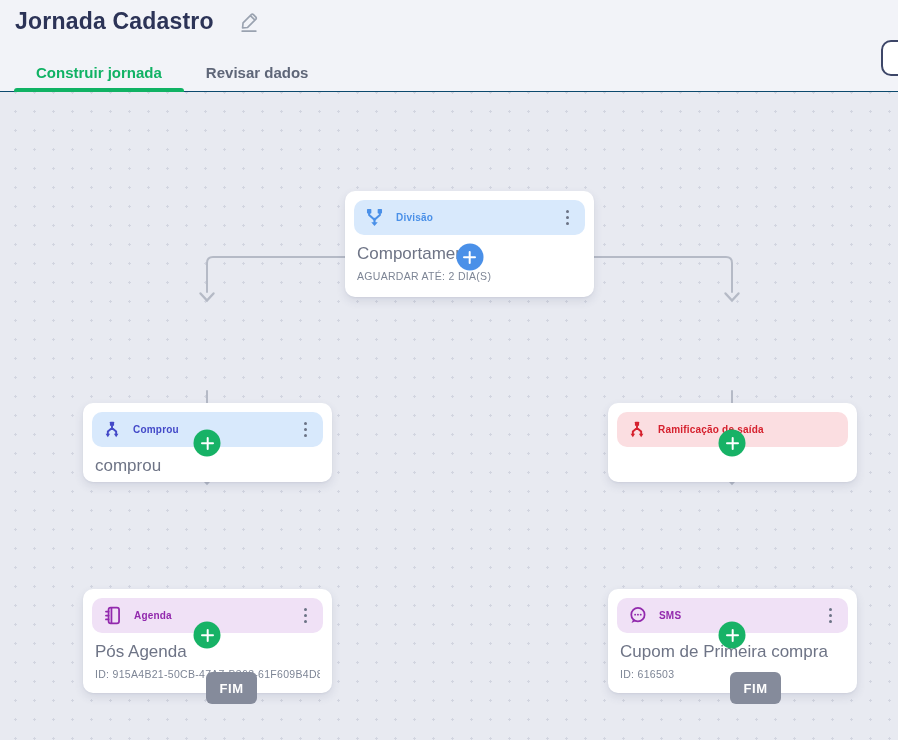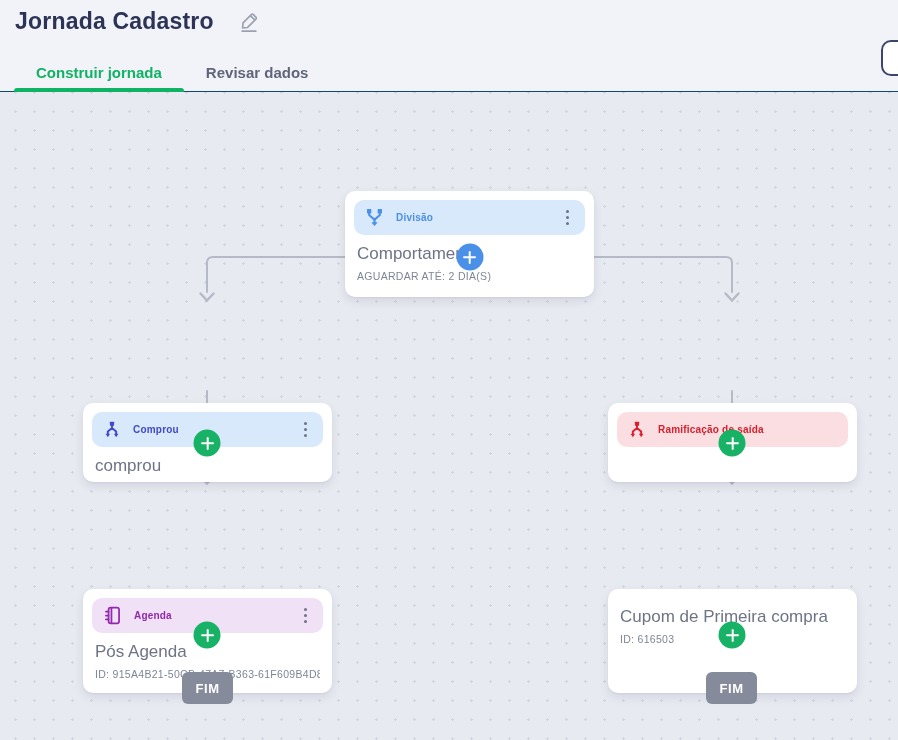--- a/index.html
+++ b/index.html
@@ -52,21 +52,21 @@
   
   .plus-btn { position:absolute; width:27px; height:27px; border-radius:50%; transform:translate(-50%,-50%); cursor:pointer; }
   .plus-btn::before, .plus-btn::after { content:""; position:absolute; left:50%; top:50%; width:13px; height:2.4px; background:#ffffff; border-radius:2px; transform:translate(-50%,-50%); }
   .plus-btn::after { transform:translate(-50%,-50%) rotate(90deg); }
   .plus-blue  { background:#4a90e8; }
   .plus-green { background:#17b266; }
 
   
   .end-badge { position:absolute; width:51px; height:32px; border-radius:6px; background:#858b9b;
     color:#ffffff; font-size:13px; font-weight:700; letter-spacing:0.6px;
-    display:flex; align-items:center; justify-content:center; }
+    display:flex; align-items:center; justify-content:center;margin-left:24px; }
   .end-left  { left:182px; top:580px; }
   .end-right { left:706px; top:580px; }
 </style>
 </head>
 <body>
 
 <div class="app">
 
   <div class="header">
     <div class="title-row">
@@ -174,20 +174,35 @@
             <i></i>
             <i></i>
             <i></i>
           </span>
       </div>
       <div class="node-title">Pós Agenda</div>
       <div class="node-sub">ID: 915A4B21-50CB-47A7-B363-61F609B4D8…</div>
     </div>
 
     <div class="node n-sms">
+      <div class="pill purple">
+        <svg width="21" height="21" viewBox="0 0 24 24" fill="none">
+          <circle cx="12.5" cy="11" r="7.6" stroke="#9229ad" stroke-width="2"></circle>
+          <path d="M7 16.5 L5.2 20.6 L10 18.4 Z" fill="#9229ad"></path>
+          <circle cx="9.3" cy="11" r="1.1" fill="#9229ad"></circle>
+          <circle cx="12.5" cy="11" r="1.1" fill="#9229ad"></circle>
+          <circle cx="15.7" cy="11" r="1.1" fill="#9229ad"></circle>
+        </svg>
+        <span class="pill-label">SMS</span>
+        <span class="kebab">
+            <i></i>
+            <i></i>
+            <i></i>
+          </span>
+      </div>
       <div class="node-title">Cupom de Primeira compra</div>
       <div class="node-sub">ID: 616503</div>
     </div>
 
     <div class="plus-btn plus-green" style="left:207px; top:543px;"></div>
     <div class="plus-btn plus-green" style="left:732px; top:543px;"></div>
 
     <div class="end-badge end-left">FIM</div>
     <div class="end-badge end-right">FIM</div>
 

